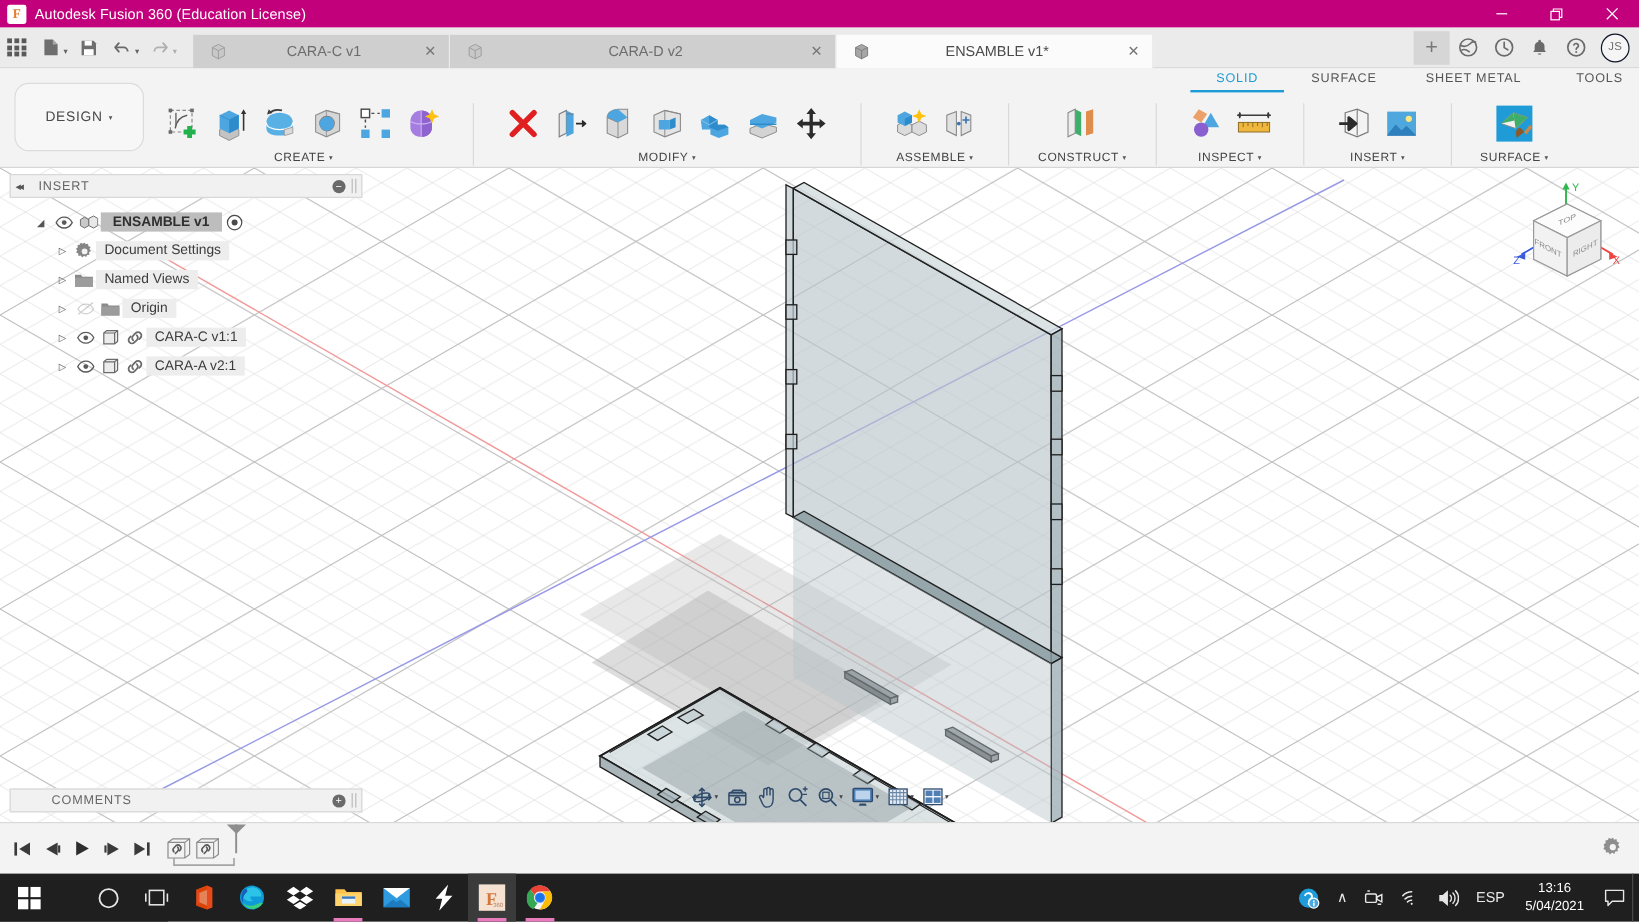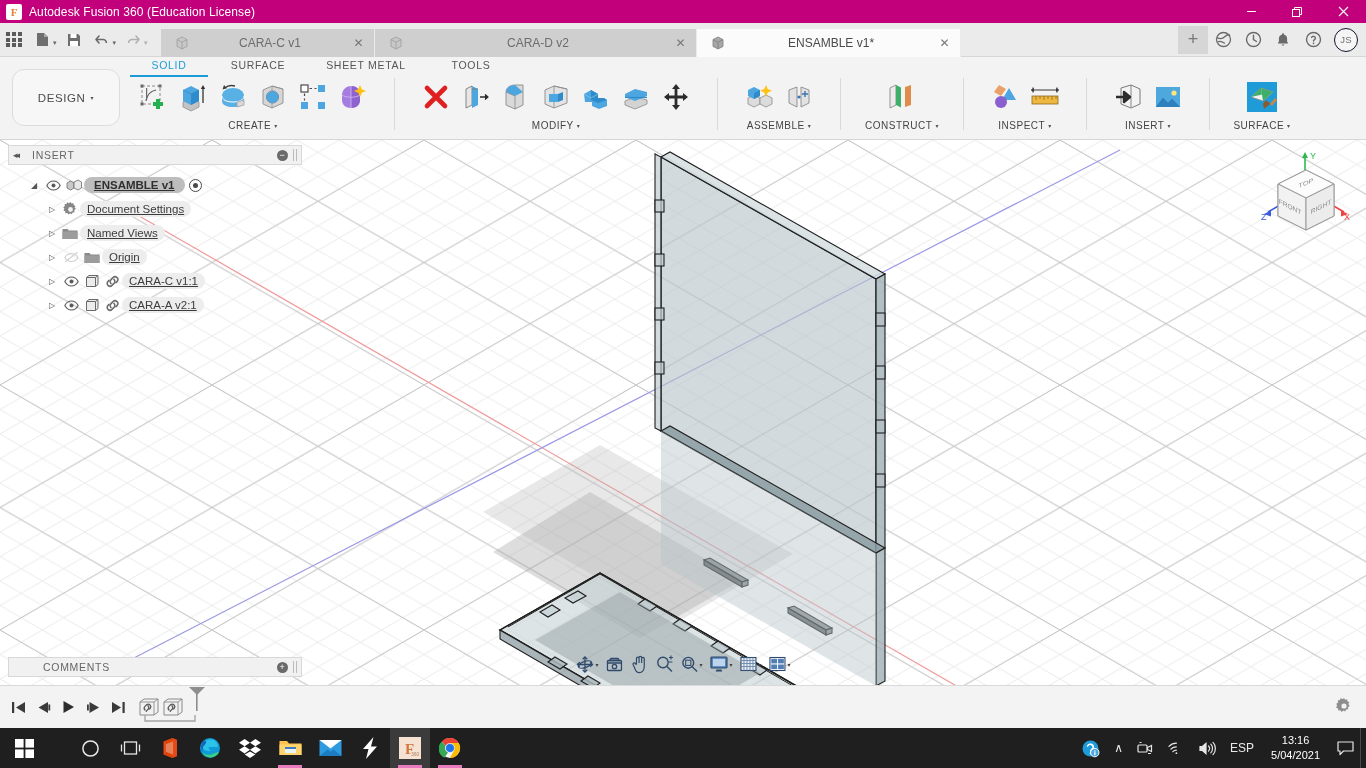--- a/index.html
+++ b/index.html
@@ -69,30 +69,30 @@
 
   
   #ribbon { height: 83px; background: #f3f3f3; display: flex; border-bottom: 1px solid #d6d6d6; position: relative; }
   #design-btn {
     width: 108px; height: 57px; margin: 12px 10px 0 12px;
     border: 1px solid #dcdcdc; background: #f7f7f7; border-radius: 12px;
     display: flex; align-items: center; justify-content: center;
     font-size: 11.5px; color: #4a4a4a; letter-spacing: .6px; gap: 5px;
   }
   #ribbon-right { flex: 1; display: flex; flex-direction: column; }
-  #ws-tabs { display: flex; height: 18px; align-items: center; padding-top: 2px; }
+  #ws-tabs { display: flex; height: 18px; align-items: center; padding-top: 2px; justify-content: flex-end; }
   .ws-tab {
     font-size: 10.5px; color: #555; letter-spacing: .7px; padding: 0 4px;
     height: 16px; position: relative; text-align: center;
   }
   .ws-tab.active { color: #1d9bd7; }
   .ws-tab.active::after {
     content: ""; position: absolute; left: 0; right: 0; bottom: -2px; height: 2.5px; background: #1d9bd7;
   }
-  #panels { display: flex; align-items: flex-start; height: 63px; gap: 14px; }
+  #panels { display: flex; align-items: flex-end; height: 63px; gap: 14px; }
   .panel { display: flex; flex-direction: column; align-items: center; position: relative; padding: 0 4px; }
   .panel-row { display: flex; align-items: flex-start; gap: 2px; height: 42px; padding-top: 2px; }
   .panel-label {
     font-size: 10px; color: #444; letter-spacing: .5px; height: 14px;
     display: flex; align-items: center; gap: 3px; margin-top: 1px;
   }
   .tbtn { width: 38px; height: 40px; display: flex; align-items: center; justify-content: center; }
   .pdiv { width: 1px; height: 52px; background: #d9d9d9; margin: 3px 4px 0 4px; }
   .caret { font-size: 6px; color: #555; }
 
@@ -111,21 +111,21 @@
   .circ-btn {
     width: 11px; height: 11px; border-radius: 50%; background: #6a6a6a; color: #fff;
     font-size: 9px; display: flex; align-items: center; justify-content: center; line-height: 1;
   }
   #browser-grip { width: 4px; height: 12px; margin-left: 5px; border-left: 1px solid #bbb; border-right: 1px solid #bbb; }
 
   #tree { padding-top: 8px; font-size: 11.5px; color: #3c3c3c; }
   .trow { display: flex; align-items: center; height: 24px; }
   .twist { width: 16px; text-align: center; color: #555; font-size: 8px; }
   .eye { width: 22px; display: flex; align-items: center; justify-content: center; color: #7a7a7a; }
-  .tlabel { background: #ededed; padding: 2px 7px; border-radius: 8px; white-space: nowrap; text-decoration: underline; }
+  .tlabel { background: #ededed; padding: 2px 7px; border-radius: 0; white-space: nowrap; }
   .trow.root .tlabel { background: #bdbdbd; font-weight: bold; color: #2f2f2f; padding: 2px 10px; }
   .tico { width: 20px; display: flex; align-items: center; justify-content: center; }
   .radio-dot {
     width: 13px; height: 13px; border-radius: 50%; border: 1.5px solid #4a4a4a;
     display: flex; align-items: center; justify-content: center; margin-left: 4px; background: #fff;
   }
   .radio-dot i { width: 5px; height: 5px; border-radius: 50%; background: #4a4a4a; display: block; }
 
   
   #viewcube { position: absolute; right: 10px; top: 8px; width: 100px; height: 100px; }

